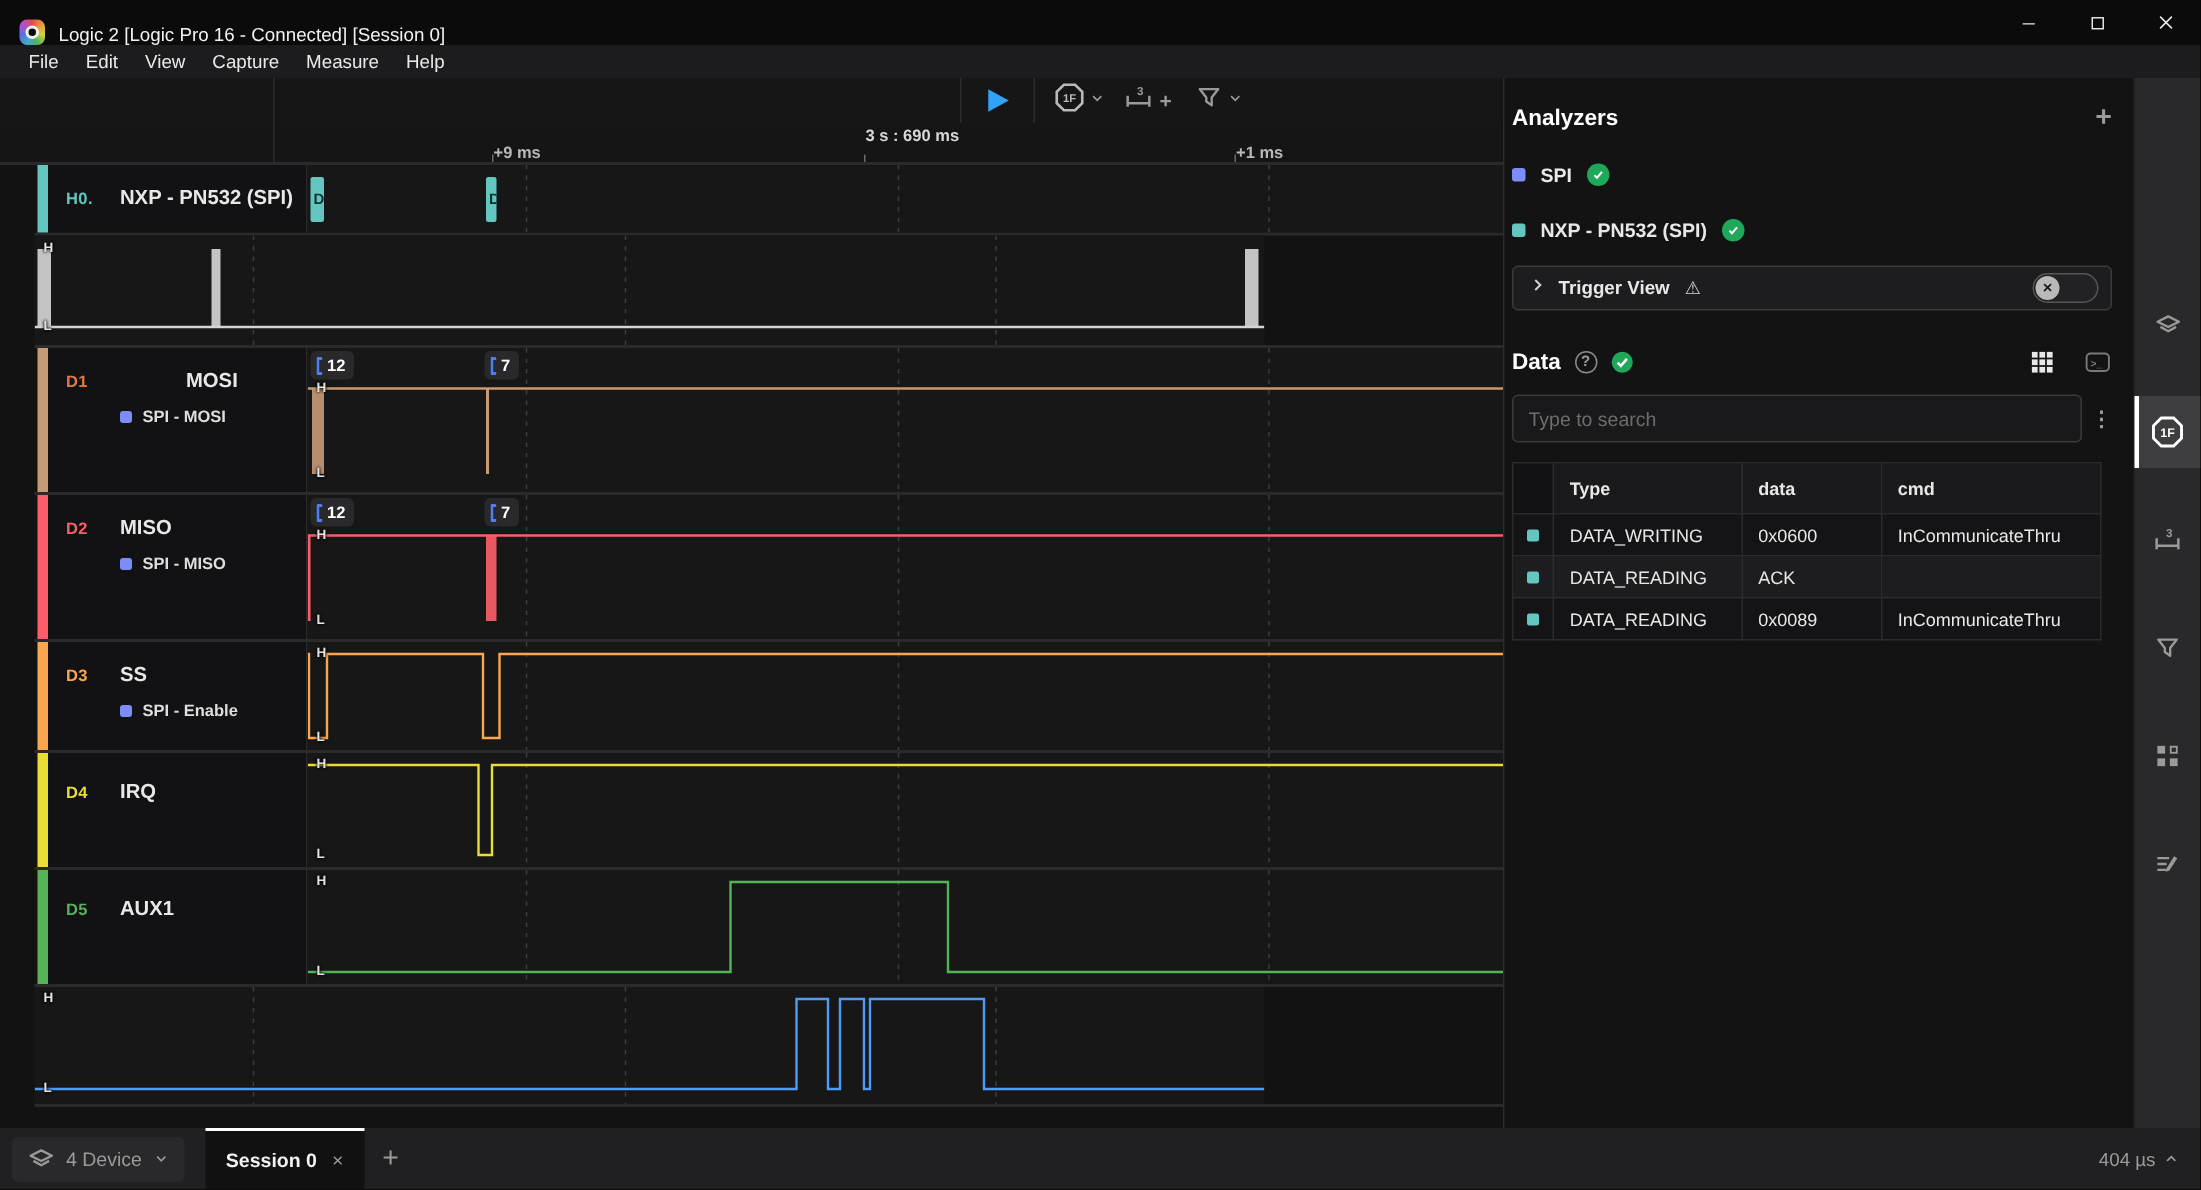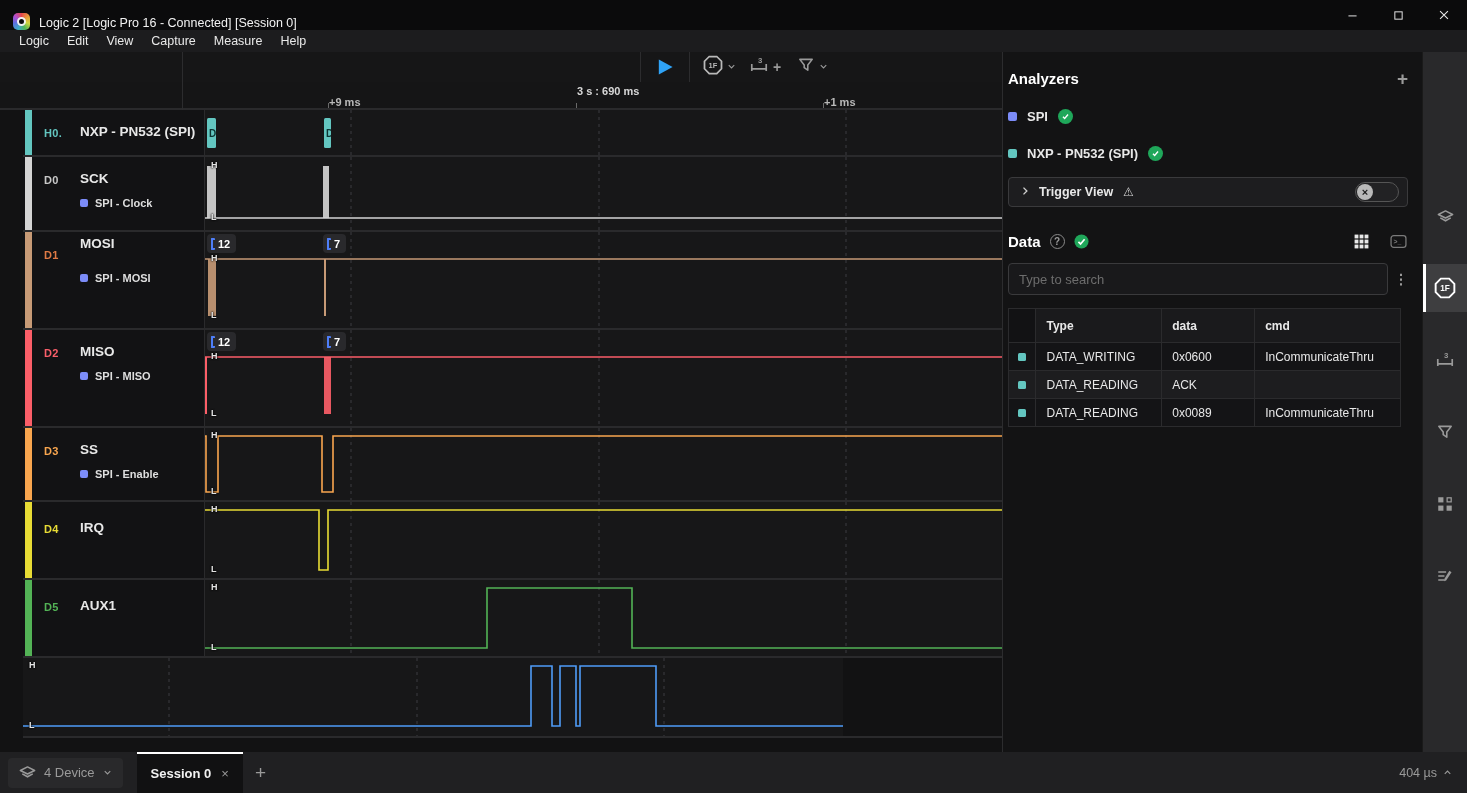--- a/index.html
+++ b/index.html
@@ -126,21 +126,21 @@
         </div>
       <div class="win-btn">
           <svg width="14" height="14" viewBox="0 0 16 16" fill="none">
             <path d="M3.5 3.5 L12.5 12.5 M12.5 3.5 L3.5 12.5" stroke="#e8e8e8" stroke-width="1.2"></path>
           </svg>
         </div>
     </div>
   </div>
 
   <div class="menubar" id="menubar">
-      <div class="menu-item">Logic</div>
+      <div class="menu-item">File</div>
       <div class="menu-item">Edit</div>
       <div class="menu-item">View</div>
       <div class="menu-item">Capture</div>
       <div class="menu-item">Measure</div>
       <div class="menu-item">Help</div>
     </div>
 
   <div class="main">
 
     <div class="capture">
@@ -201,48 +201,39 @@
                 <line x1="146" y1="0" x2="146" y2="45" stroke="#3d3d40" stroke-dasharray="3 4"></line>
                 <line x1="394" y1="0" x2="394" y2="45" stroke="#3d3d40" stroke-dasharray="3 4"></line>
                 <line x1="641" y1="0" x2="641" y2="45" stroke="#3d3d40" stroke-dasharray="3 4"></line>
               </svg>
               <div class="h0block" style="left: 2px; width: 9px; background: rgb(99, 198, 192);">D</div>
               <div class="h0block" style="left: 119px; width: 7px; background: rgb(99, 198, 192);">D</div>
               <div class="h0block" style="left: 809px; width: 8px; background: rgb(99, 198, 192);">D</div>
             </div>
           </div>
           <div class="ch-row" style="height: 75px;">
-            <div class="ch-label">
-              <div class="ch-strip" style="background: rgb(212, 212, 212);"></div>
-              <span class="ch-id" style="color: rgb(201, 201, 201); top: 17px;">D0</span>
-              <span class="ch-name" style="top: 14px;">SCK</span>
-              <span class="ch-sub" style="top: 40px;">
-                <span class="bullet"></span>
-                <span>SPI - Clock</span>
-              </span>
-            </div>
             <div class="ch-wave" style="height: 73px;">
               <svg width="820" height="73" style="display:block">
                 <line x1="146" y1="0" x2="146" y2="73" stroke="#3d3d40" stroke-dasharray="3 4"></line>
                 <line x1="394" y1="0" x2="394" y2="73" stroke="#3d3d40" stroke-dasharray="3 4"></line>
                 <line x1="641" y1="0" x2="641" y2="73" stroke="#3d3d40" stroke-dasharray="3 4"></line>
                 <rect x="2" y="9" width="9" height="52" fill="#d4d4d4" opacity="0.92"></rect>
                 <rect x="118" y="9" width="6" height="52" fill="#d4d4d4" opacity="0.92"></rect>
                 <rect x="807" y="9" width="9" height="52" fill="#d4d4d4" opacity="0.92"></rect>
                 <path d="M0 61 L820 61" stroke="#d4d4d4" stroke-width="1.6" fill="none"></path>
               </svg>
               <div class="hl-label" style="left: 6px; top: 3px;">H</div>
               <div class="hl-label" style="left: 6px; top: 55px;">L</div>
             </div>
           </div>
           <div class="ch-row" style="height: 98px;">
             <div class="ch-label">
               <div class="ch-strip" style="background: rgb(199, 154, 118);"></div>
               <span class="ch-id" style="color: rgb(224, 122, 69); top: 17px;">D1</span>
-              <span class="ch-name" style="top: 4px;">MOSI</span>
+              <span class="ch-name" style="top: 14px; margin-left: 44px;">MOSI</span>
               <span class="ch-sub" style="top: 40px;">
                 <span class="bullet"></span>
                 <span>SPI - MOSI</span>
               </span>
             </div>
             <div class="ch-wave" style="height: 96px;">
               <svg width="820" height="96" style="display:block">
                 <line x1="146" y1="0" x2="146" y2="96" stroke="#3d3d40" stroke-dasharray="3 4"></line>
                 <line x1="394" y1="0" x2="394" y2="96" stroke="#3d3d40" stroke-dasharray="3 4"></line>
                 <line x1="641" y1="0" x2="641" y2="96" stroke="#3d3d40" stroke-dasharray="3 4"></line>

